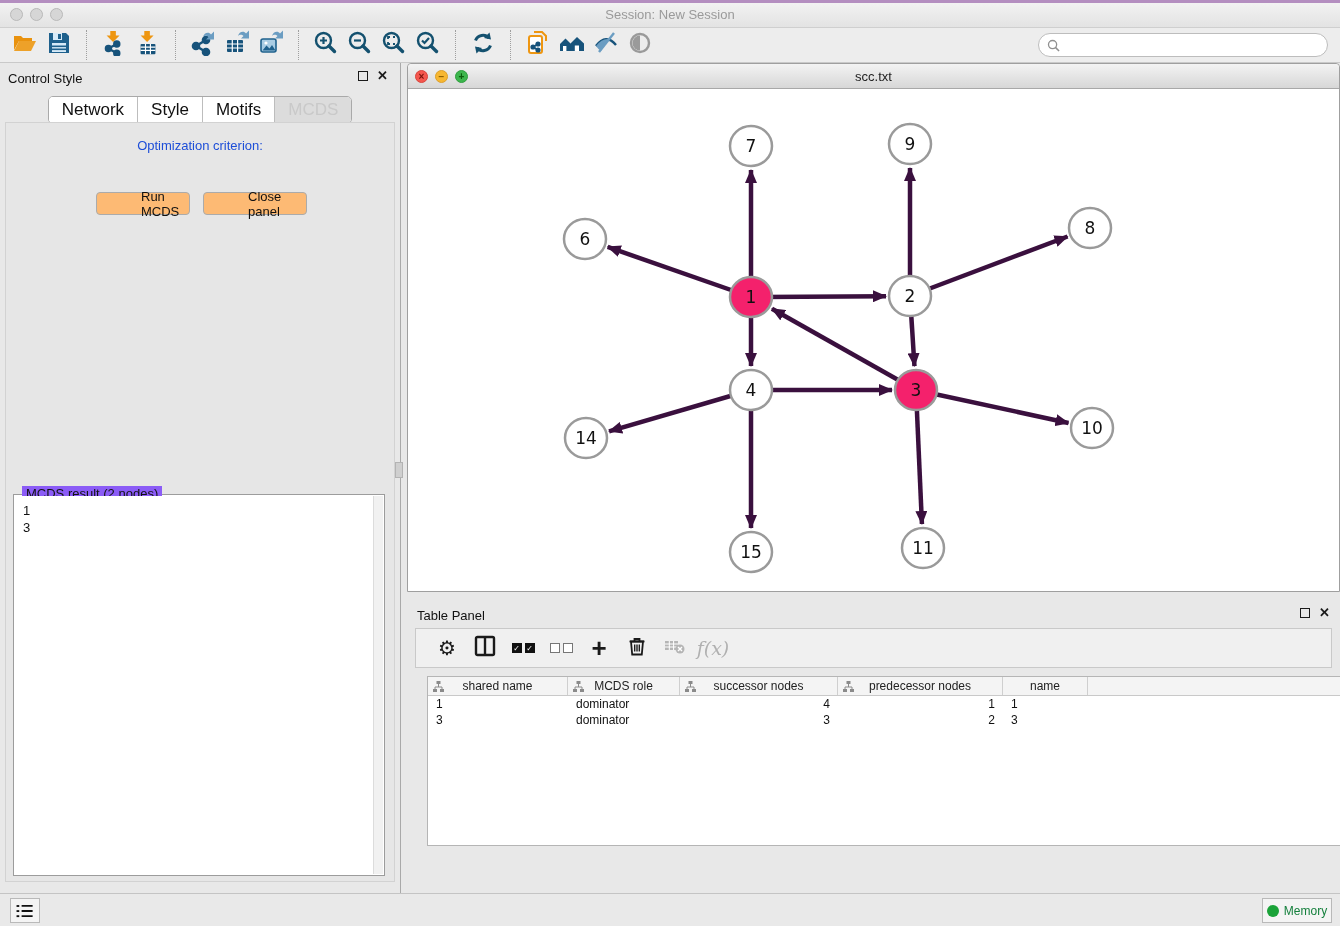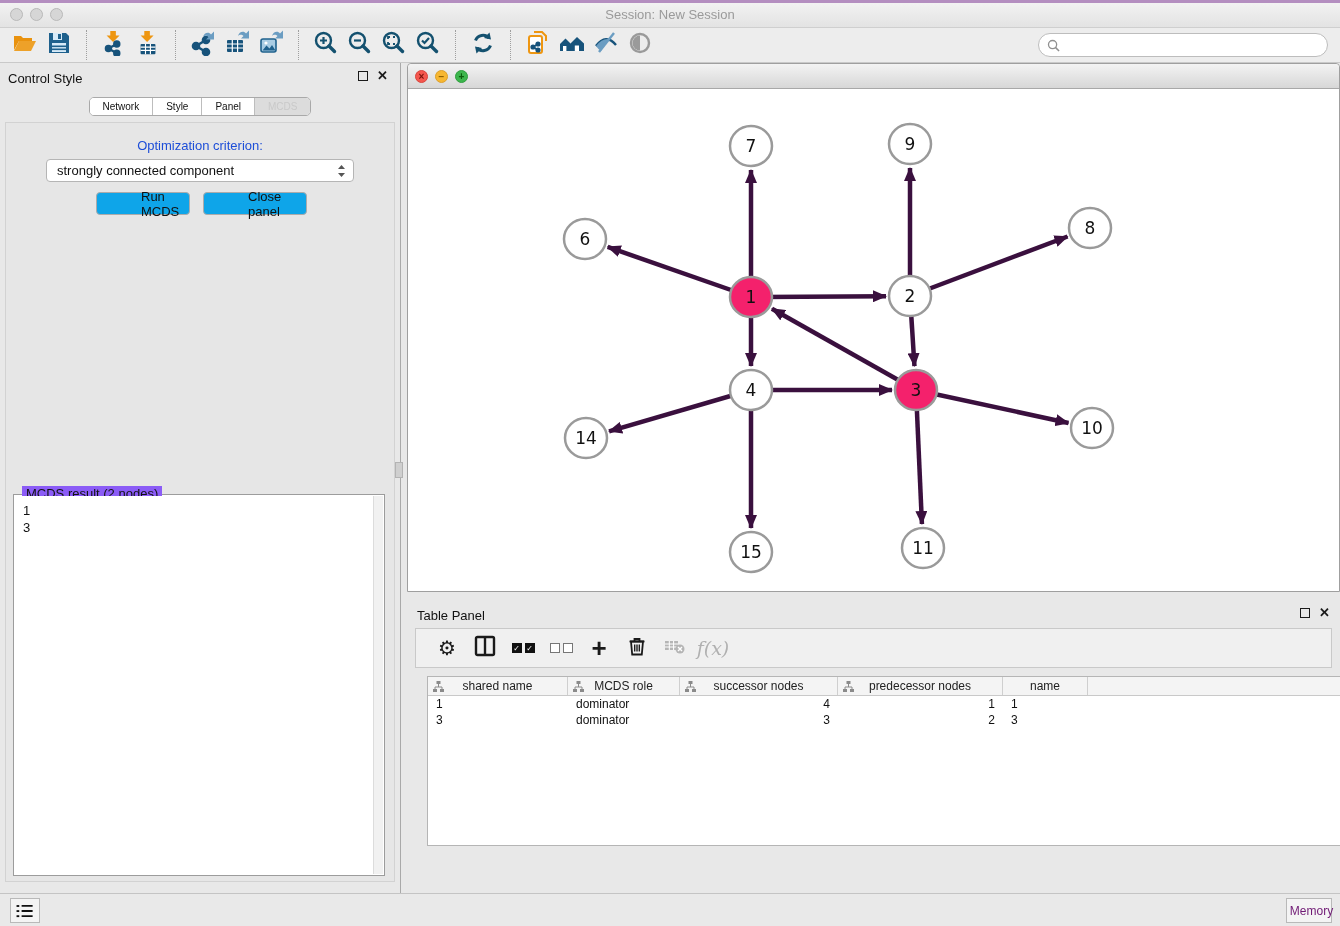--- a/index.html
+++ b/index.html
@@ -26,31 +26,31 @@
 
   
   .control-panel { position:absolute; left:0; top:63px; width:401px; height:830px; background:#e8e8e8; border-right:1px solid #a9a9a9; }
   .panel-head { position:relative; height:30px; }
   .panel-head .ptitle { position:absolute; left:8px; top:8px; font-size:13px; color:#111; }
   .panel-btns { position:absolute; right:12px; top:8px; display:flex; gap:9px; align-items:center; }
   .float-box { width:10px; height:10px; border:1.5px solid #1a1a1a; background:transparent; }
   .close-x { font-size:13px; font-weight:bold; color:#1a1a1a; line-height:10px; }
 
   .seg { display:inline-flex; border:1px solid #a9a9a9; border-radius:5px; overflow:hidden; background:#fff; }
-  .seg > div { padding:3px 13px; font-size:10px; color:#111; border-right:1px solid #bdbdbd; background:#fff; white-space:nowrap; }
+  .seg > div { padding:3px 13px; font-size:17px; color:#111; border-right:1px solid #bdbdbd; background:#fff; white-space:nowrap; }
   .seg > div:last-child { border-right:none; }
   .seg > div.active { background:#dcdcdc; color:#c9c9c9; }
   .cp-tabs { position:absolute; left:0; top:33px; width:100%; text-align:center; }
 
   .cp-content { position:absolute; left:5px; top:59px; width:390px; height:760px; background:#e6e6e6; border:1px solid #d2d2d2; }
   .opt-label { position:absolute; left:0; top:15px; width:100%; text-align:center; font-size:13px; color:#1d4ed8; }
   .dropdown { position:absolute; left:40px; top:36px; width:308px; height:23px; background:#fff;
     border:1px solid #b5b5b5; border-radius:4px; font-size:13px; color:#111; display:flex; align-items:center; padding-left:10px; }
   .dd-stepper { position:absolute; right:6px; top:3px; }
-  .btn { position:absolute; height:23px; background:#0ea5e9; border:1px solid #ababab; border-radius:4px;
+  .btn { position:absolute; height:23px; background:#fdba74; border:1px solid #ababab; border-radius:4px;
     font-size:13px; color:#111; display:flex; align-items:center; justify-content:center;padding-left:44px; }
 
   .groupbox { position:absolute; left:7px; top:371px; width:372px; height:382px; border:1px solid #9c9c9c; background:#fff; }
   .groupbox-label { position:absolute; left:8px; top:-9px; background:#8b5cf6; padding:0 4px; font-size:13px; color:#111; }
   .result-area { position:absolute; left:1px; top:1px; right:11px; bottom:1px; background:#fff; padding:6px 0 0 8px; font-size:13px; color:#111; line-height:17px; }
   .result-scroll { position:absolute; right:1px; top:1px; width:10px; bottom:1px; background:#f1f1f1; border-left:1px solid #dcdcdc; }
 
   .splitter-grip { position:absolute; left:395px; top:462px; width:8px; height:16px; background:#cfcfcf; border:1px solid #b3b3b3; }
 
   
@@ -83,21 +83,21 @@
   .hcell .hicon { position:absolute; left:5px; top:4px; }
   .trow { display:flex; height:16px; font-size:12px; color:#111; }
   .tcell { padding:1px 8px 0 8px; white-space:nowrap; overflow:hidden; }
 
   .tp-tabs { position:absolute; left:0; bottom:5px; width:100%; text-align:center; }
 
   
   .statusbar { position:absolute; left:0; top:893px; width:1340px; height:33px; background:#e9e9e9; border-top:1px solid #c4c4c4; }
   .sb-btn { position:absolute; top:4px; height:25px; background:#f4f4f4; border:1px solid #b9b9b9; display:flex; align-items:center; justify-content:center; }
   .list-btn { left:10px; width:30px; }
-  .memory-btn { right:8px; width:46px; font-size:12px; color:#701a75; gap:5px; }
+  .memory-btn { right:8px; width:70px; font-size:12px; color:#15803d; gap:5px; }
   .mem-dot { width:12px; height:12px; border-radius:50%; background:#1ba339; }
 </style>
 </head>
 <body>
 
 <div class="titlebar">
   <div class="tl-dots">
     <div class="tl-dot"></div>
     <div class="tl-dot"></div>
     <div class="tl-dot"></div>
@@ -287,35 +287,26 @@
     <span class="ptitle">Control Style</span>
     <span class="panel-btns">
       <span class="float-box"></span>
       <span class="close-x">✕</span>
     </span>
   </div>
   <div class="cp-tabs">
     <div class="seg">
       <div>Network</div>
       <div>Style</div>
-      <div>Panel</div>
+      <div>Motifs</div>
       <div class="active">MCDS</div>
     </div>
   </div>
   <div class="cp-content">
     <div class="opt-label">Optimization criterion:</div>
-    <div class="dropdown">
-      <span>strongly connected component</span>
-      <span class="dd-stepper">
-        <svg width="11" height="16" viewBox="0 0 11 16">
-            <path d="M2 6l3.5-4L9 6z" fill="#555"></path>
-            <path d="M2 10l3.5 4L9 10z" fill="#555"></path>
-          </svg>
-      </span>
-    </div>
     <div class="btn" style="left:90px; top:69px; width:94px;">Run MCDS</div>
     <div class="btn" style="left:197px; top:69px; width:104px;">Close panel</div>
 
     <div class="groupbox">
       <span class="groupbox-label">MCDS result (2 nodes)</span>
       <div class="result-area">
         <div>1</div>
         <div>3</div>
       </div>
       <div class="result-scroll"></div>
@@ -324,20 +315,21 @@
 </div>
 <div class="splitter-grip"></div>
 
 <div class="net-window">
   <div class="net-titlebar">
     <div class="net-lights">
       <div class="light red">×</div>
       <div class="light yellow">−</div>
       <div class="light green">+</div>
     </div>
+    <div class="net-title">scc.txt</div>
   </div>
   <div class="net-canvas">
     <svg width="931" height="502" viewBox="0 0 931 502">
         <defs>
           <marker id="arrow" viewBox="0 0 14 12" refX="13" refY="6" markerWidth="14" markerHeight="12" markerUnits="userSpaceOnUse" orient="auto">
             <path d="M0 0L14 6L0 12z" fill="#3a103e"></path>
           </marker>
         </defs>
         <line x1="343" y1="208" x2="343" y2="81" stroke="#3a103e" stroke-width="4.5" marker-end="url(#arrow)"></line>
         <line x1="343" y1="208" x2="199.65685301088945" y2="157.91624984717825" stroke="#3a103e" stroke-width="4.5" marker-end="url(#arrow)"></line>

